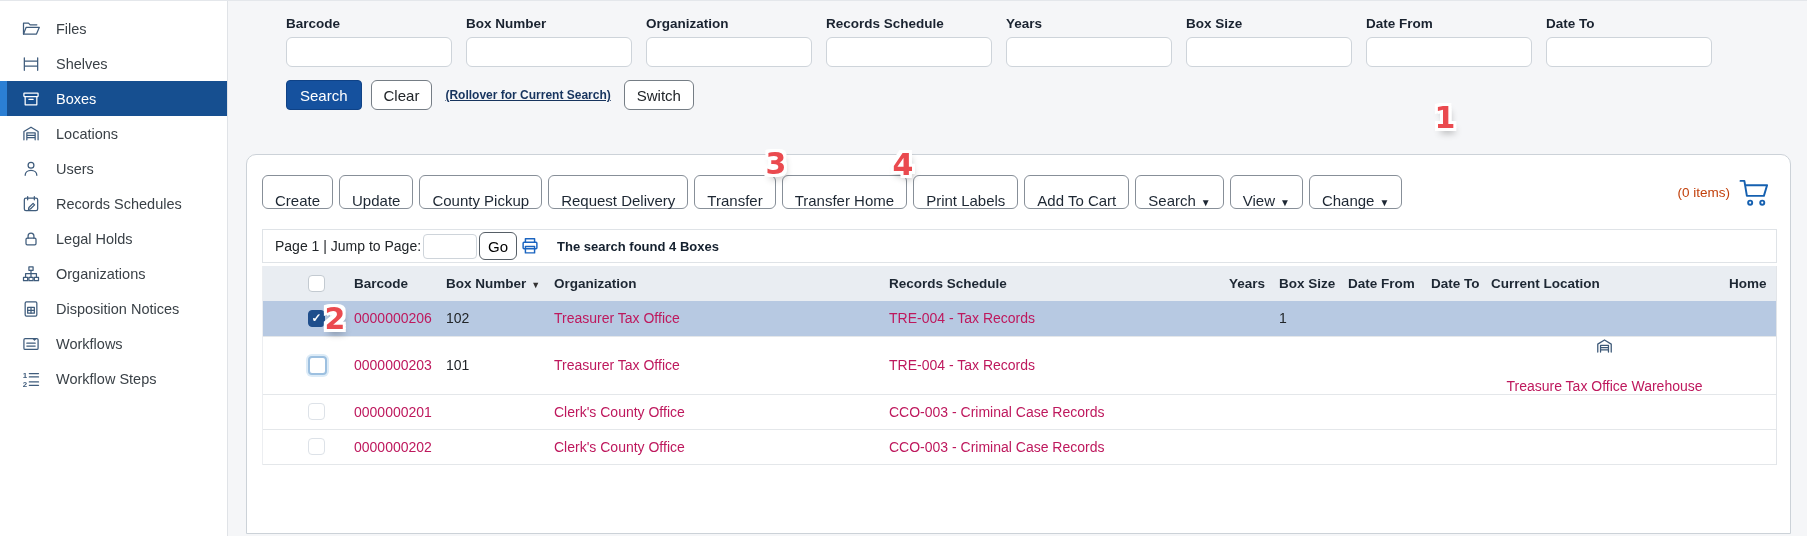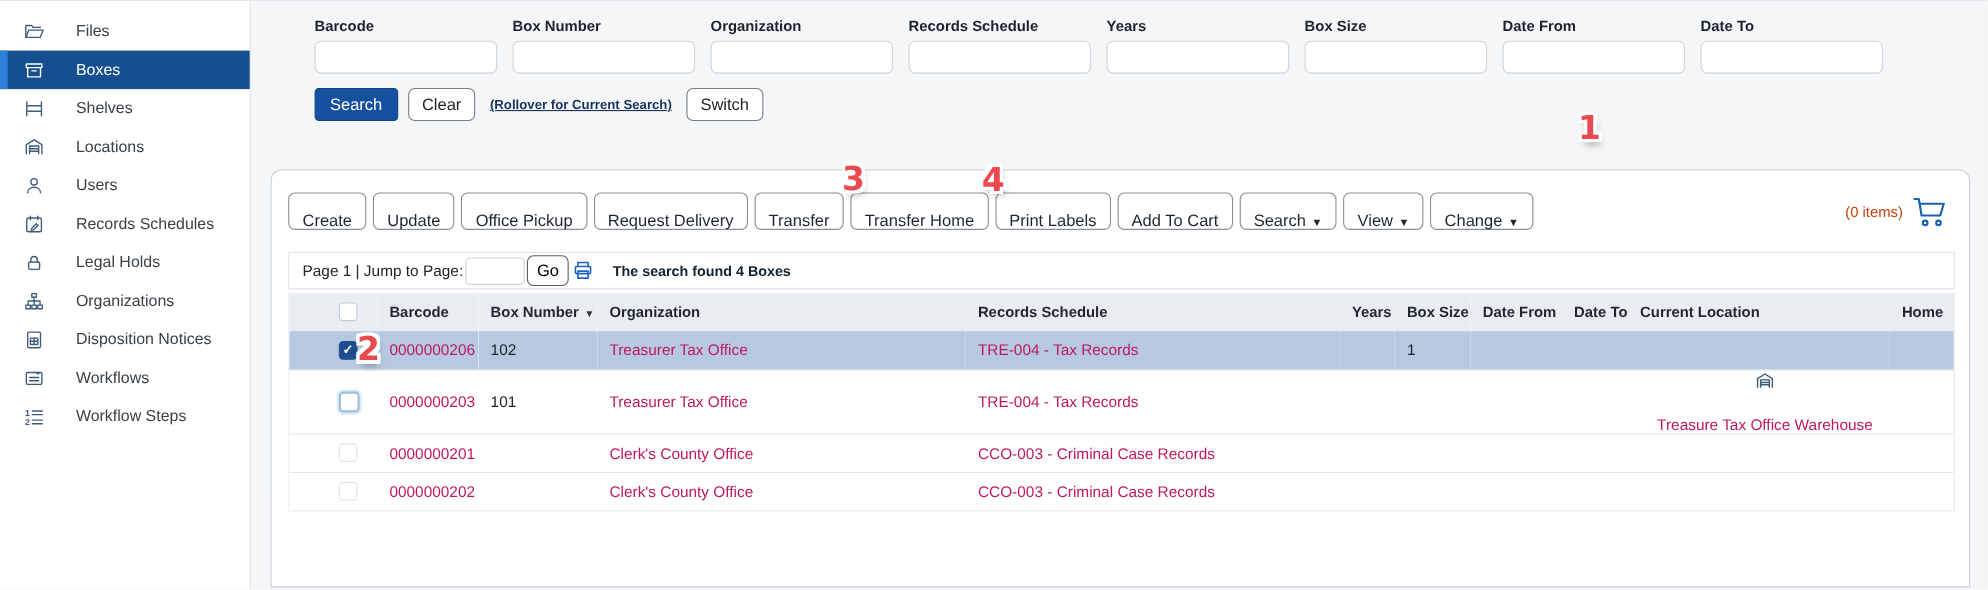--- a/index.html
+++ b/index.html
@@ -6,21 +6,21 @@
   html,body { margin:0; padding:0; }
   body {
     width:1807px; height:536px; overflow:hidden;
     font-family:"Liberation Sans", sans-serif;
     background:#f5f6f8; color:#212529; position:relative;
   }
   .app { display:flex; width:100%; height:100%; border-top:1px solid #e4e7eb; }
 
   
   .sidebar { width:228px; flex:0 0 228px; background:#fff; border-right:1px solid #e0e3e7; padding-top:10px; }
-  .side-item { display:flex; align-items:center; gap:28px; height:35px; padding-left:21px; font-size:14.5px; color:#3a4147; cursor:pointer; position:relative; }
+  .side-item { display:flex; align-items:center; gap:15px; height:35px; padding-left:21px; font-size:14.5px; color:#3a4147; cursor:pointer; position:relative; }
   .side-item .sicon { display:flex; align-items:center; color:#3f5c7c; flex:0 0 20px; }
   .side-item.active { background:#164f90; color:#fff; }
   .side-item.active .sicon { color:#fff; }
   .side-item.active::before { content:""; position:absolute; left:0; top:0; bottom:0; width:7px; background:#2b7fd4; }
 
   
   .main { flex:1; min-width:0; }
   .filters { padding:15px 0 0 58px; }
   .filter-row { display:flex; gap:8px; }
   .ffield { width:172px; }
@@ -81,37 +81,37 @@
   <nav class="sidebar">
     <div class="side-item">
       <span class="sicon">
           <svg width="20" height="20" viewBox="0 0 24 24" fill="none" stroke="currentColor" stroke-width="1.5" stroke-linecap="round" stroke-linejoin="round">
             <path d="M3 18V5h6l2 2h8"></path>
             <path d="M3 18l3.2-8H22l-3.4 8z"></path>
           </svg>
         </span>
       <span>Files</span>
     </div>
+    <div class="side-item">
+      <span class="sicon">
+          <svg width="20" height="20" viewBox="0 0 24 24" fill="none" stroke="currentColor" stroke-width="1.5" stroke-linecap="round" stroke-linejoin="round">
+            <path d="M4 4.5v15M20 4.5v15M4 8.5h16M4 14.5h16"></path>
+          </svg>
+        </span>
+      <span>Shelves</span>
+    </div>
     <div class="side-item active">
       <span class="sicon">
           <svg width="20" height="20" viewBox="0 0 24 24" fill="none" stroke="currentColor" stroke-width="1.5" stroke-linecap="round" stroke-linejoin="round">
             <rect x="3.5" y="5" width="17" height="4" rx="0.5"></rect>
             <path d="M5 9v10h14V9"></path>
             <path d="M9.5 12.5h5"></path>
           </svg>
         </span>
       <span>Boxes</span>
-    </div>
-    <div class="side-item">
-      <span class="sicon">
-          <svg width="20" height="20" viewBox="0 0 24 24" fill="none" stroke="currentColor" stroke-width="1.5" stroke-linecap="round" stroke-linejoin="round">
-            <path d="M4 4.5v15M20 4.5v15M4 8.5h16M4 14.5h16"></path>
-          </svg>
-        </span>
-      <span>Shelves</span>
     </div>
     <div class="side-item">
       <span class="sicon">
           <svg width="20" height="20" viewBox="0 0 24 24" fill="none" stroke="currentColor" stroke-width="1.5" stroke-linecap="round" stroke-linejoin="round">
             <path d="M3.5 19V9l8.5-5.2L20.5 9v10"></path>
             <path d="M7 19v-8.5h10V19M7 13.5h10M7 16.2h10"></path>
           </svg>
         </span>
       <span>Locations</span>
     </div>
@@ -229,21 +229,21 @@
         <a class="rollover">(Rollover for Current Search)</a>
         <button class="btn">Switch</button>
       </div>
     </section>
 
     <section class="panel">
 
       <div class="toolbar">
         <button class="tbtn">Create</button>
         <button class="tbtn">Update</button>
-        <button class="tbtn">Office Pickup</button>
+        <button class="tbtn">County Pickup</button>
         <button class="tbtn">Request Delivery</button>
         <button class="tbtn">Transfer</button>
         <button class="tbtn">Transfer Home</button>
         <button class="tbtn">Print Labels</button>
         <button class="tbtn">Add To Cart</button>
         <button class="tbtn"><span>Search</span><span class="caret">▼</span></button>
         <button class="tbtn"><span>View</span><span class="caret">▼</span></button>
         <button class="tbtn"><span>Change</span><span class="caret">▼</span></button>
         <div class="cart-area">
           <span class="cart-label">(0 items)</span>

